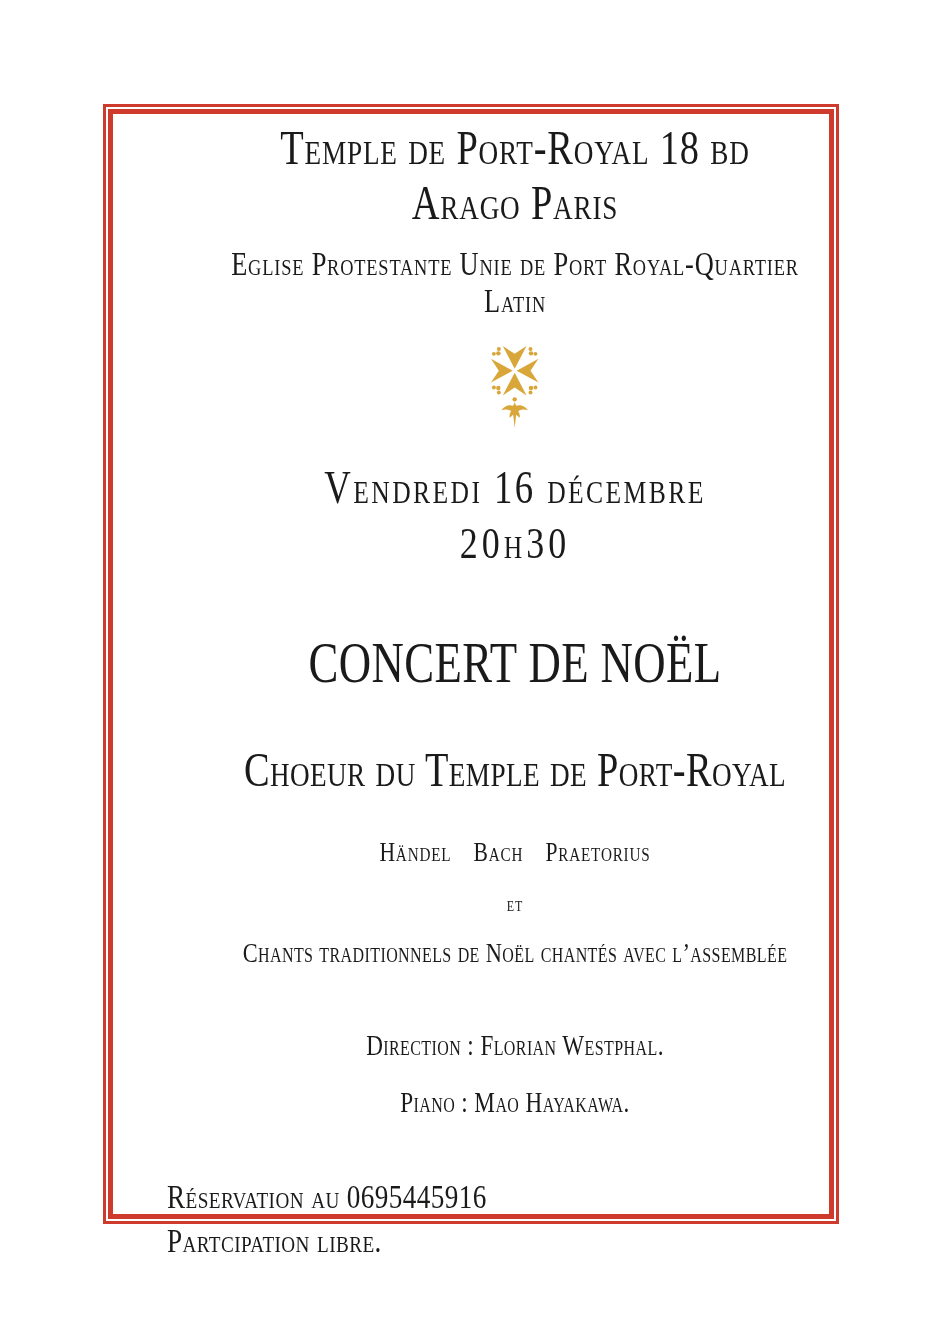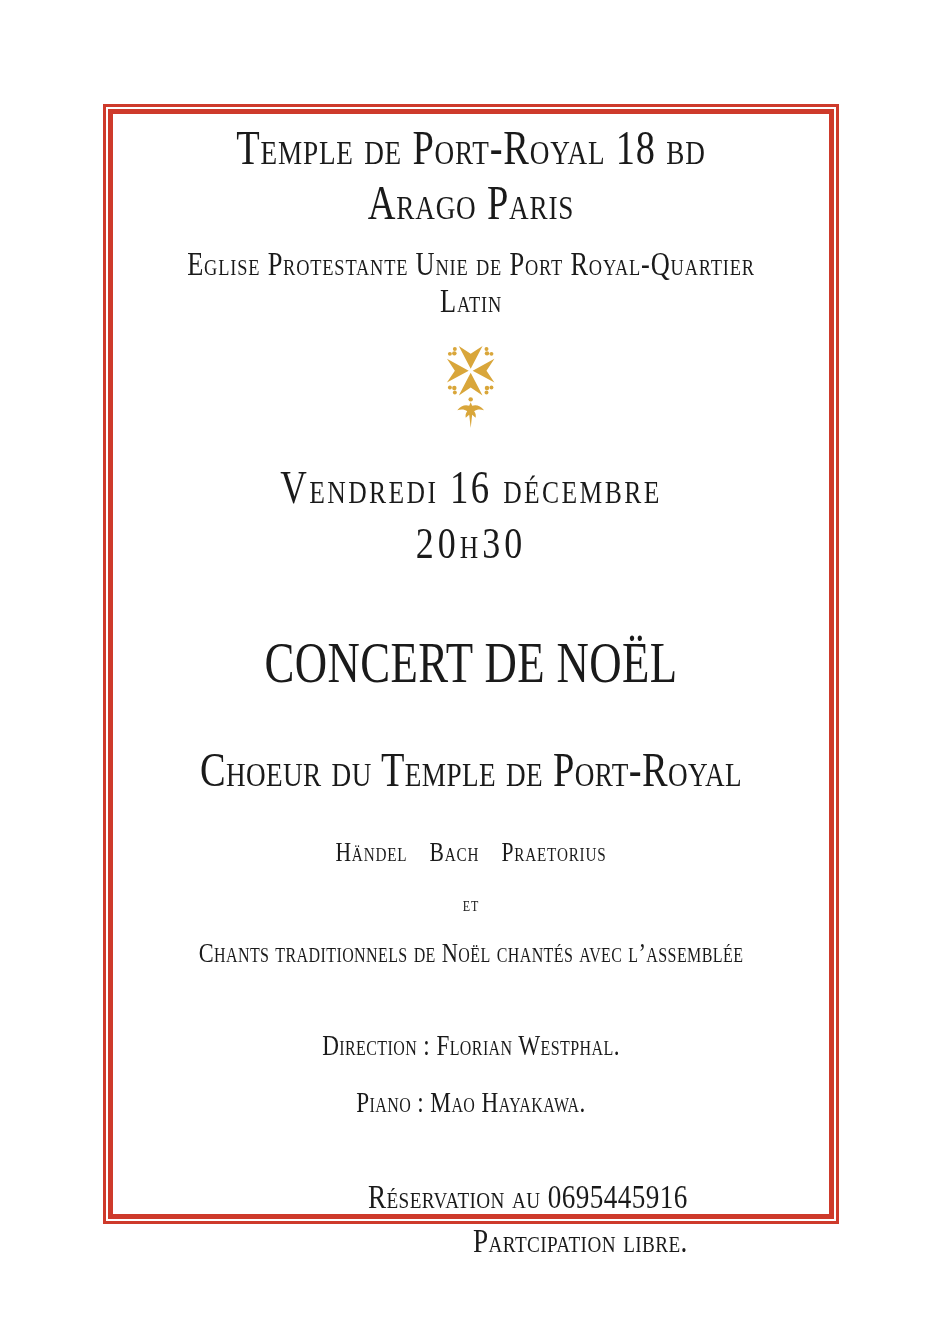--- a/index.html
+++ b/index.html
@@ -27,20 +27,21 @@
   .frame-inner{
     width:100%;height:100%;
     border:5px solid var(--red);
     box-sizing:border-box;
   }
   .content{
     width:100%;height:100%;
     box-sizing:border-box;
     text-align:center;
     padding-top:0;
+    margin-left:44px;
   }
   .line{white-space:pre-wrap;}
   .sc{font-variant:small-caps;font-variant-caps:small-caps;}
   .squeeze{transform:scaleX(0.80);transform-origin:50% 50%;}
   .squeeze-left{transform:scaleX(0.80);transform-origin:0 50%;}
 
   .title{font-size:48px;margin-top:6px;letter-spacing:1px;line-height:1.15;}
   .subtitle{font-size:33px;margin-top:16px;letter-spacing:1px;}
   .cross-wrap{margin-top:20px;height:94px;line-height:0;}
   .cross-wrap svg{height:94px;color:var(--gold);}
@@ -48,21 +49,21 @@
   .time{font-size:45px;line-height:1.22;letter-spacing:5px;}
   .event{font-size:56px;margin-top:60px;line-height:1.15;letter-spacing:0.5px;}
   .choir{font-size:48px;margin-top:46px;line-height:1.15;letter-spacing:0.5px;}
   .composers{font-size:27px;margin-top:40px;word-spacing:20px;letter-spacing:1px;}
   .et{font-size:21px;margin-top:24px;letter-spacing:1px;}
   .chants{font-size:28px;margin-top:20px;letter-spacing:0.5px;}
   .direction{font-size:29px;margin-top:60px;letter-spacing:0.5px;}
   .piano{font-size:29px;margin-top:24px;letter-spacing:0.5px;}
   .bottom{
     margin-top:56px;
-    text-align:right;
+    text-align:left;
     padding-left:10px;
   }
   .bottom .line{font-size:34px;line-height:1.3;letter-spacing:0.5px;}
 </style>
 </head>
 <body>
 
 <div class="page">
   <div class="frame-outer">
     <div class="frame-inner">

